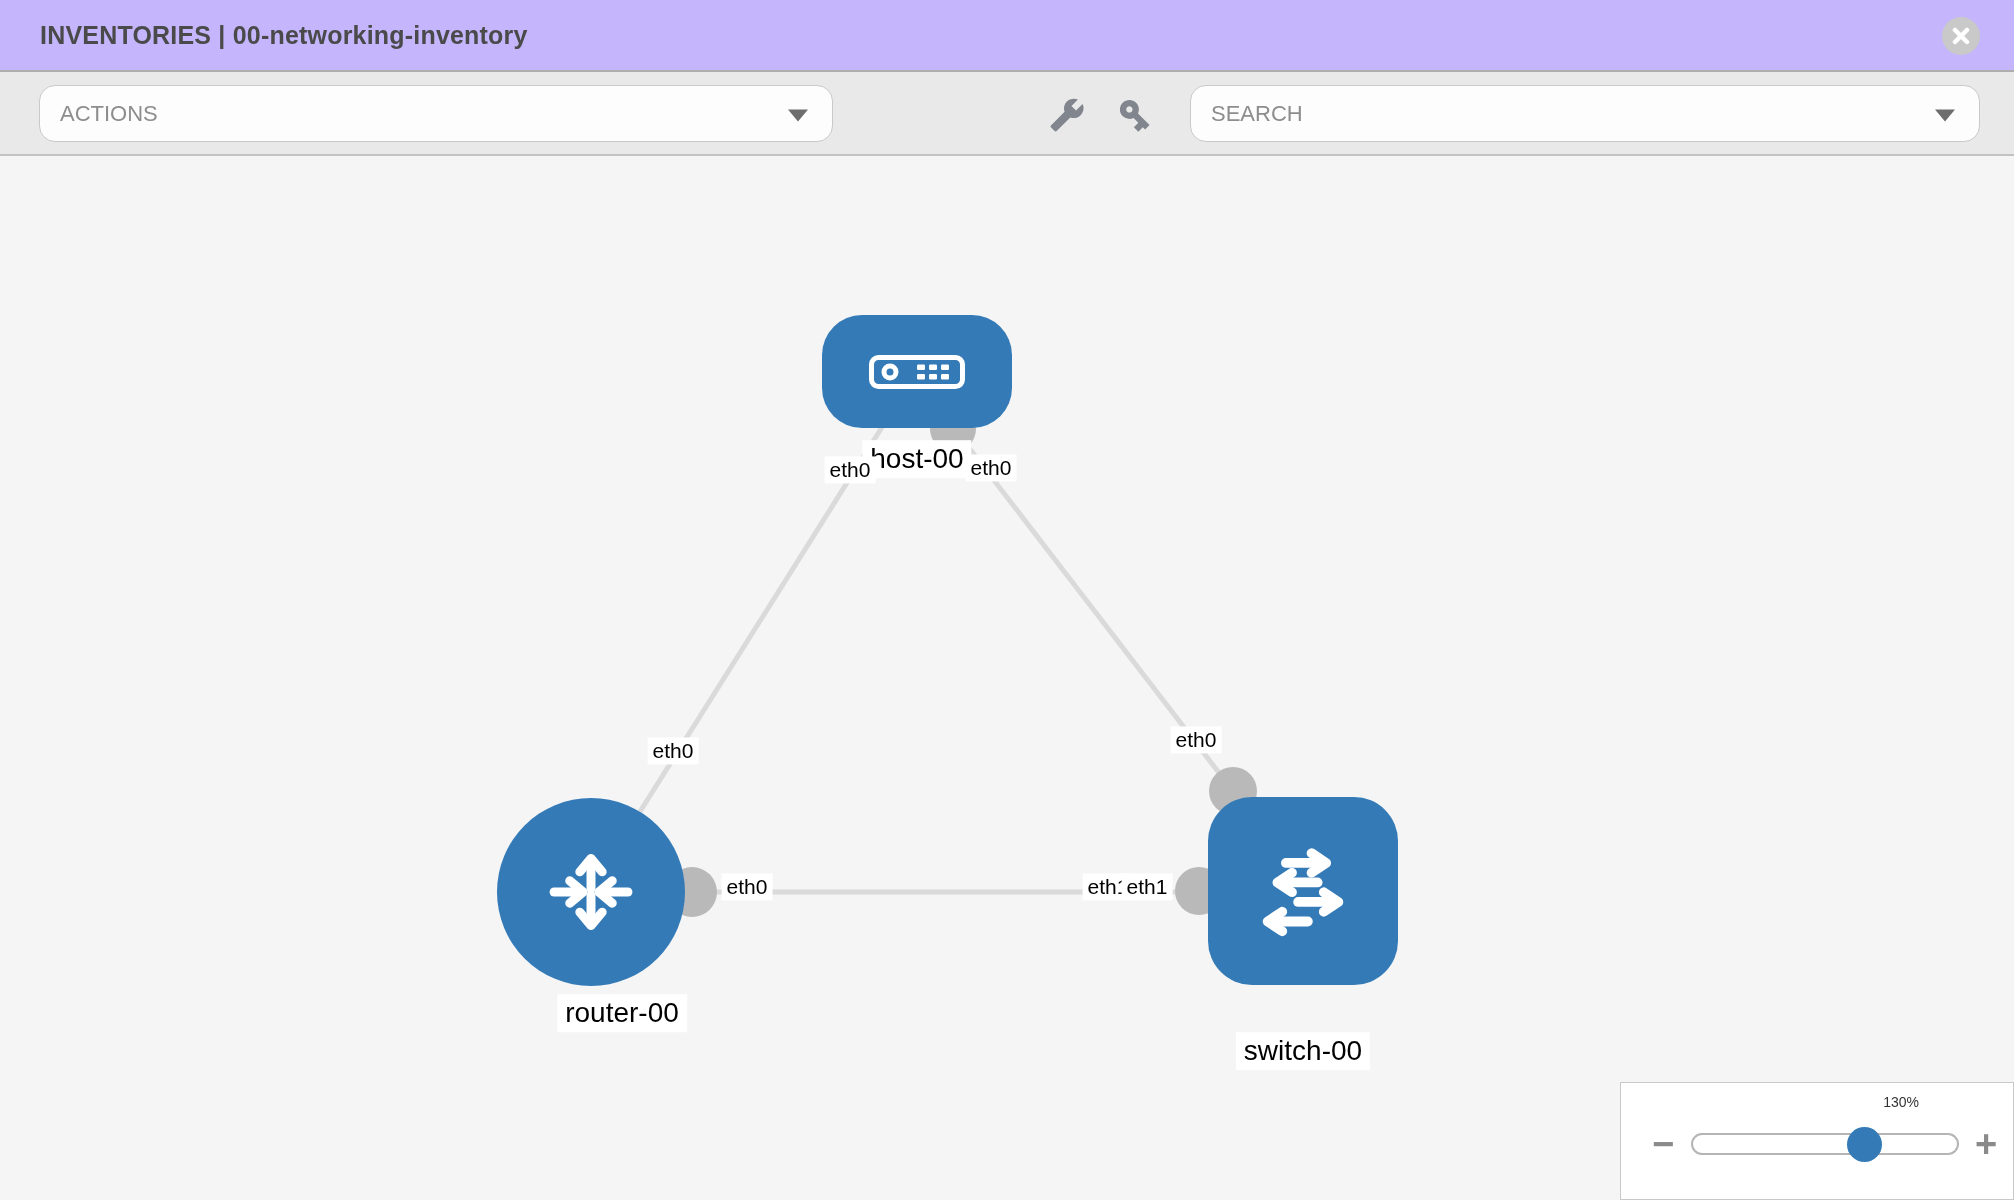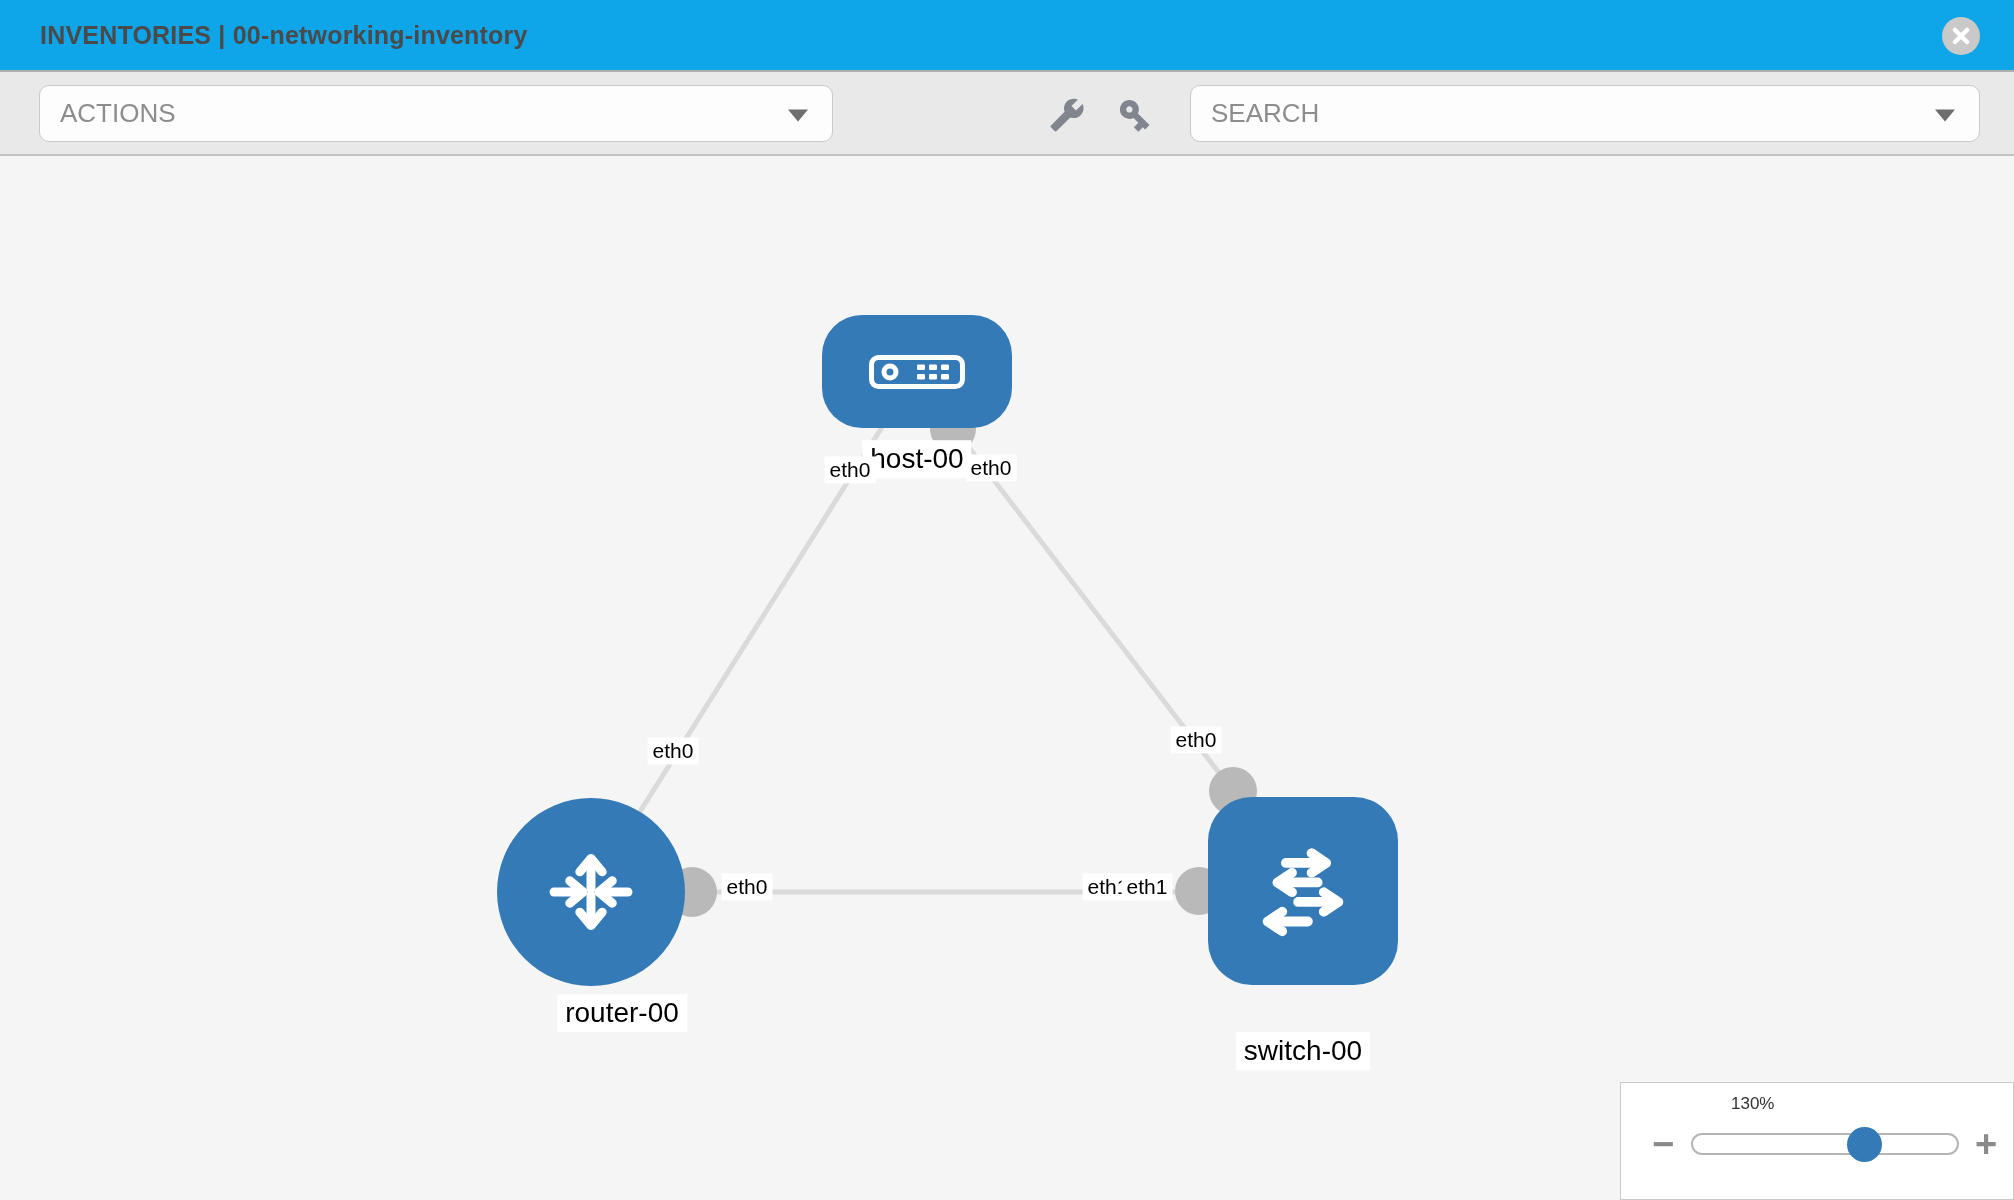--- a/index.html
+++ b/index.html
@@ -4,40 +4,40 @@
 <style>
   html,body{margin:0;padding:0;}
   body{
     width:2014px;height:1200px;position:relative;overflow:hidden;
     background:#f5f5f5;
     font-family:"Liberation Sans","DejaVu Sans",sans-serif;
   }
   
   .header{
     position:absolute;top:0;left:0;width:2014px;height:72px;
-    background:#0ea5e9;border-bottom:2px solid #aeaeae;box-sizing:border-box;z-index:10;
+    background:#c4b5fd;border-bottom:2px solid #aeaeae;box-sizing:border-box;z-index:10;
   }
   .header-title{
     position:absolute;left:40px;top:50%;transform:translateY(-50%);
     font-size:25px;font-weight:bold;color:#4a4a4a;letter-spacing:.2px;
   }
   .close-btn{
     position:absolute;left:1942px;top:17px;width:38px;height:38px;border-radius:50%;
     background:#c9c9c9;display:flex;align-items:center;justify-content:center;cursor:pointer;
   }
   
   .toolbar{
     position:absolute;top:72px;left:0;width:2014px;height:84px;
     background:#e9e9e9;border-bottom:2px solid #c2c2c2;box-sizing:border-box;z-index:10;
   }
   .select-box{
     position:absolute;top:13px;height:57px;background:#fdfdfd;
-    border:1px solid #c9c9c9;border-radius:10px;box-sizing:border-box;
+    border:1px solid #c9c9c9;border-radius:16px;box-sizing:border-box;
     display:flex;align-items:center;padding:0 20px;
-    font-size:26px;color:#8d8d8d;cursor:pointer;
+    font-size:22px;color:#8d8d8d;cursor:pointer;
   }
   #actions-select{left:39px;width:794px;}
   #search-select{left:1190px;width:790px;}
   .caret{
     position:absolute;right:24px;top:50%;transform:translateY(-38%);
     width:0;height:0;border-left:10px solid transparent;border-right:10px solid transparent;
     border-top:12px solid #6d6d6d;
   }
   .tool-btn{
     position:absolute;top:20px;width:46px;height:46px;
@@ -61,22 +61,22 @@
   }
   .node-label{font-size:28px;padding:2px 8px;}
   .if-label{font-size:21px;padding:1px 5px;}
   .front-label{z-index:4;}
   
   .zoom-panel{
     position:absolute;left:1620px;top:1082px;width:394px;height:118px;
     background:#ffffff;border:1px solid #c9c9c9;box-sizing:border-box;z-index:6;
   }
   .zoom-value{
-    position:absolute;left:110px;top:11px;width:170px;text-align:left;
-    font-size:17px;color:#333333;
+    position:absolute;left:128px;top:11px;width:170px;text-align:right;
+    font-size:14px;color:#333333;
   }
   .zoom-btn{
     position:absolute;width:36px;height:36px;top:43px;
     display:flex;align-items:center;justify-content:center;
     font-size:38px;font-weight:bold;color:#8a8a8a;cursor:pointer;line-height:1;
   }
   #zoom-out-btn{left:24px;}
   #zoom-in-btn{left:347px;}
   .zoom-track{
     position:absolute;left:70px;top:50px;width:268px;height:22px;

